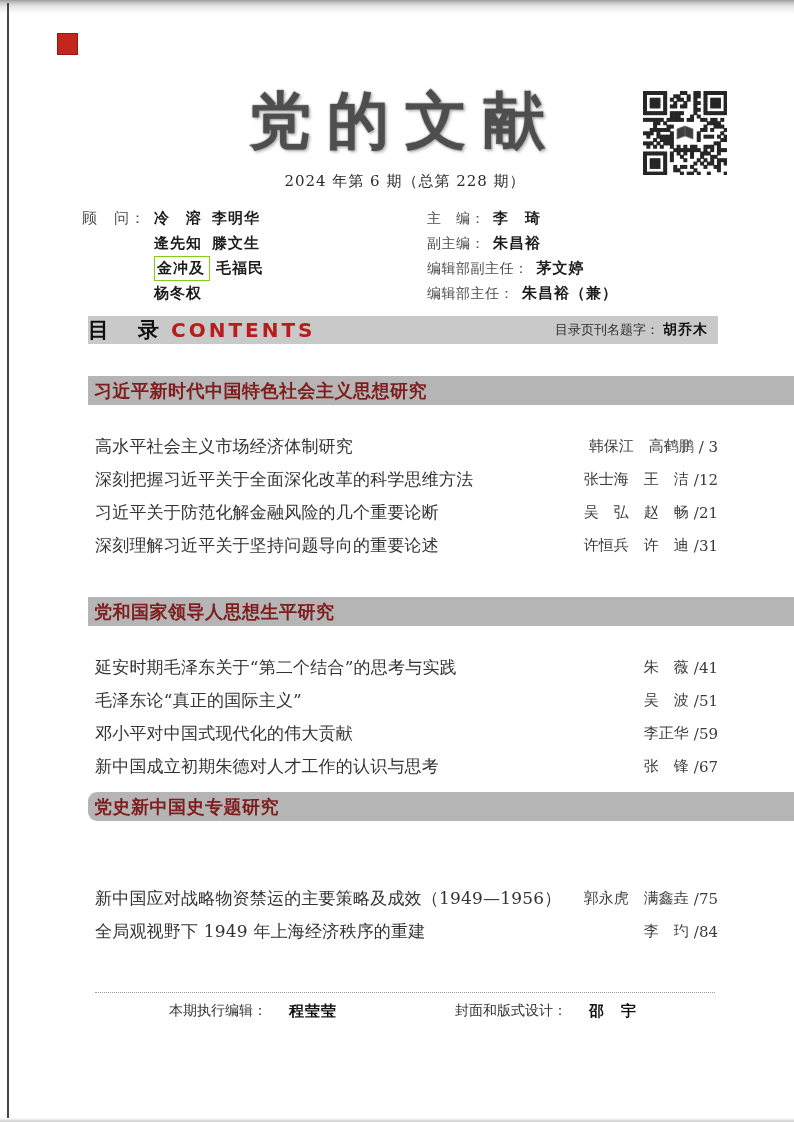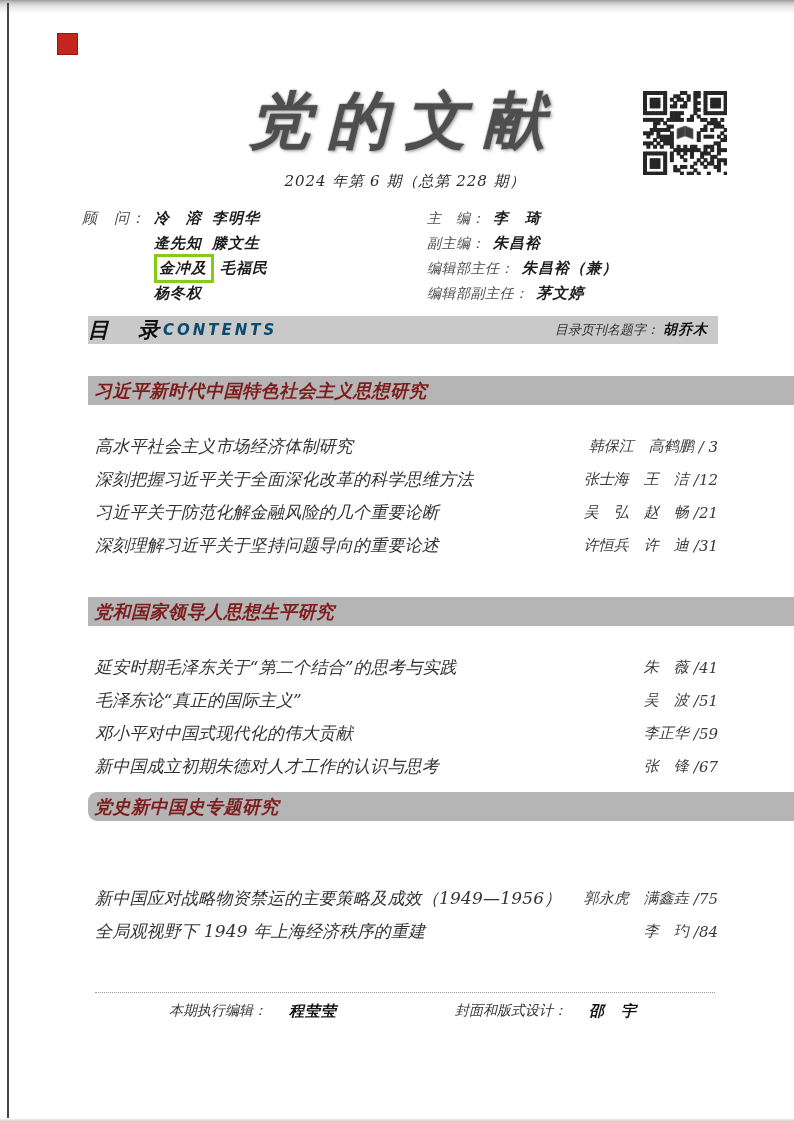--- a/index.html
+++ b/index.html
@@ -1,18 +1,18 @@
 <!DOCTYPE html>
 <html><head>
 <meta charset="utf-8">
 <style>
   html,body{margin:0;padding:0;background:#ffffff;}
   .page{
     position:relative;width:794px;height:1122px;background:#ffffff;overflow:hidden;
-    font-family:"DejaVu Serif","Liberation Serif",serif;color:#2e2e2e;font-style:italic;
+    font-family:"DejaVu Serif","Liberation Serif",serif;color:#2e2e2e;
   }
   
   .edge-top{position:absolute;top:0;left:0;right:0;height:14px;
     background:linear-gradient(to bottom,#9d9d9d 0px,#c9c9c9 3px,#e9e9e9 7px,#ffffff 14px);}
   .edge-left{position:absolute;top:3px;bottom:0;left:7px;width:2px;background:#454545;}
   .edge-bottom{position:absolute;left:0;right:0;bottom:0;height:4px;
     background:linear-gradient(to top,#c9c9c9,#ffffff);}
   .red-marker{position:absolute;left:57px;top:33px;width:21px;height:22px;
     background:#c3261d;box-shadow:inset 0 0 0 1px #99170f;}
 
@@ -25,34 +25,34 @@
     font-size:15px;color:#2b2b2b;letter-spacing:1px;margin-left:8px;}
   .qr{position:absolute;left:643px;top:91px;width:84px;height:84px;}
 
   
   .advisors{position:absolute;left:82px;top:206px;}
   .staff-row{display:flex;align-items:center;height:25px;}
   .staff-label{font-size:15px;color:#4a4a4a;width:72px;letter-spacing:1px;}
   .indent{padding-left:72px;}
   .name{font-family:"DejaVu Sans","Liberation Sans",sans-serif;font-weight:bold;
     font-size:15px;color:#1d1d1d;width:58px;letter-spacing:1px;}
-  .name.boxed{border:3px solid #84cc16;width:auto;min-width:50px;padding:2px 2px;margin-right:6px;}
+  .name.boxed{border:1px solid #84cc16;width:auto;min-width:50px;padding:2px 2px;margin-right:6px;}
   .editors{position:absolute;left:427px;top:206px;}
   .editor-row{display:flex;align-items:center;height:25px;}
   .editor-label{font-size:14px;color:#4a4a4a;letter-spacing:.5px;}
   .editor-name{font-family:"DejaVu Sans","Liberation Sans",sans-serif;font-weight:bold;
     font-size:15px;color:#1d1d1d;margin-left:8px;letter-spacing:1px;}
 
   
   .contents-bar{position:absolute;left:88px;top:316px;width:630px;height:28px;
     background:#c9c9c9;display:flex;align-items:center;}
   .cb-cn{font-family:"DejaVu Sans","Liberation Sans",sans-serif;font-weight:bold;
     font-size:21px;color:#0f0f0f;letter-spacing:4px;}
-  .cb-en{font-family:"DejaVu Sans","Liberation Sans",sans-serif;font-size:15px;
-    color:#0c4a6e;letter-spacing:3px;margin-left:0;font-weight:bold;}
+  .cb-en{font-family:"DejaVu Sans","Liberation Sans",sans-serif;font-size:20px;
+    color:#b91c1c;letter-spacing:3px;margin-left:8px;font-weight:bold;}
   .cb-right{margin-left:auto;margin-right:10px;display:flex;align-items:center;}
   .cb-cal-label{font-size:13px;color:#303030;}
   .cb-cal-name{font-family:"DejaVu Sans","Liberation Sans",sans-serif;font-weight:bold;
     font-size:14px;color:#111;margin-left:4px;letter-spacing:1px;}
 
   
   .section-bar{position:absolute;left:88px;width:738px;height:29px;background:#b5b5b5;
     color:#7f1d1d;font-family:"DejaVu Sans","Liberation Sans",sans-serif;font-weight:bold;
     font-size:18px;line-height:29px;padding-left:6px;box-sizing:border-box;letter-spacing:.5px;}
   .bar-1{top:376px;} .bar-2{top:597px;} .bar-3{top:792px;border-radius:9px;}
@@ -397,26 +397,26 @@
   <div class="editors">
     <div class="editor-row">
       <span class="editor-label">主　编：</span>
       <span class="editor-name">李　琦</span>
     </div>
     <div class="editor-row">
       <span class="editor-label">副主编：</span>
       <span class="editor-name">朱昌裕</span>
     </div>
     <div class="editor-row">
+      <span class="editor-label">编辑部副主任：</span>
+      <span class="editor-name">茅文婷</span>
+    </div>
+    <div class="editor-row">
       <span class="editor-label">编辑部主任：</span>
       <span class="editor-name">朱昌裕（兼）</span>
-    </div>
-    <div class="editor-row">
-      <span class="editor-label">编辑部副主任：</span>
-      <span class="editor-name">茅文婷</span>
     </div>
   </div>
 
   <div class="contents-bar">
     <span class="cb-cn">目　录</span>
     <span class="cb-en">CONTENTS</span>
     <span class="cb-right">
       <span class="cb-cal-label">目录页刊名题字：</span>
       <span class="cb-cal-name">胡乔木</span>
     </span>

